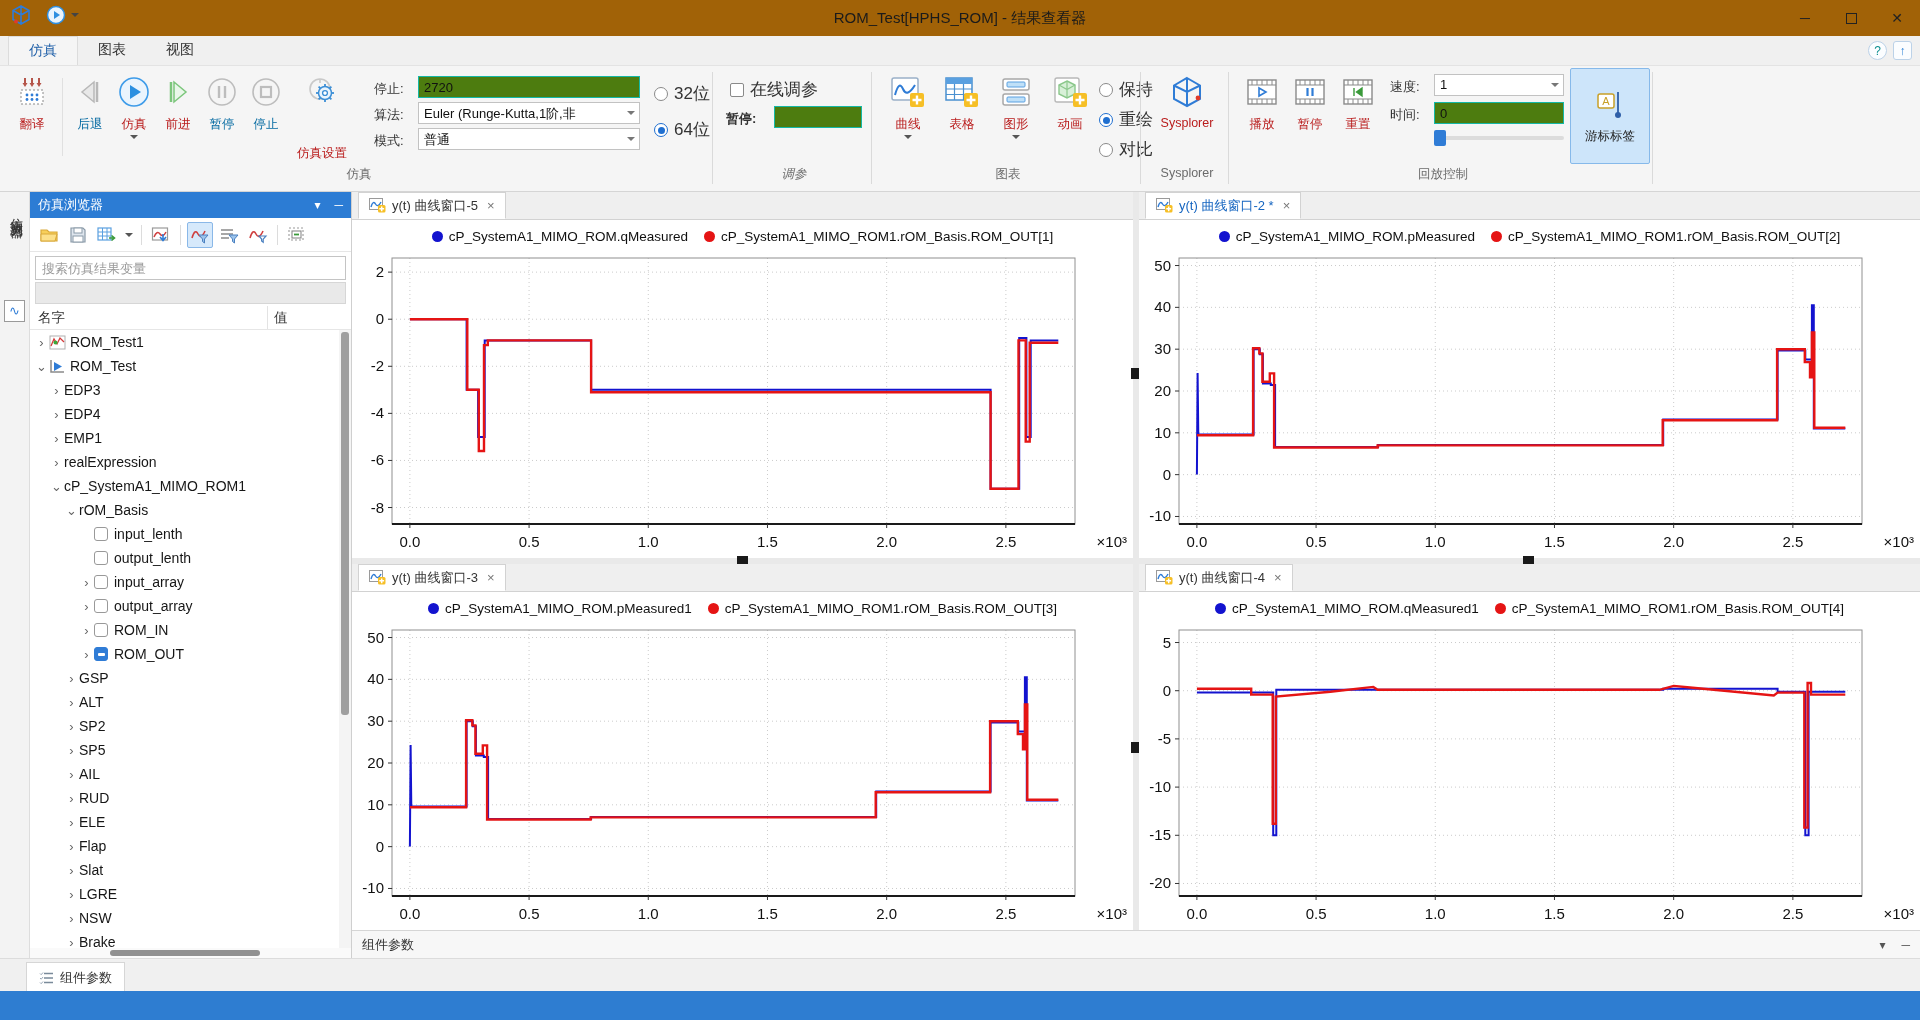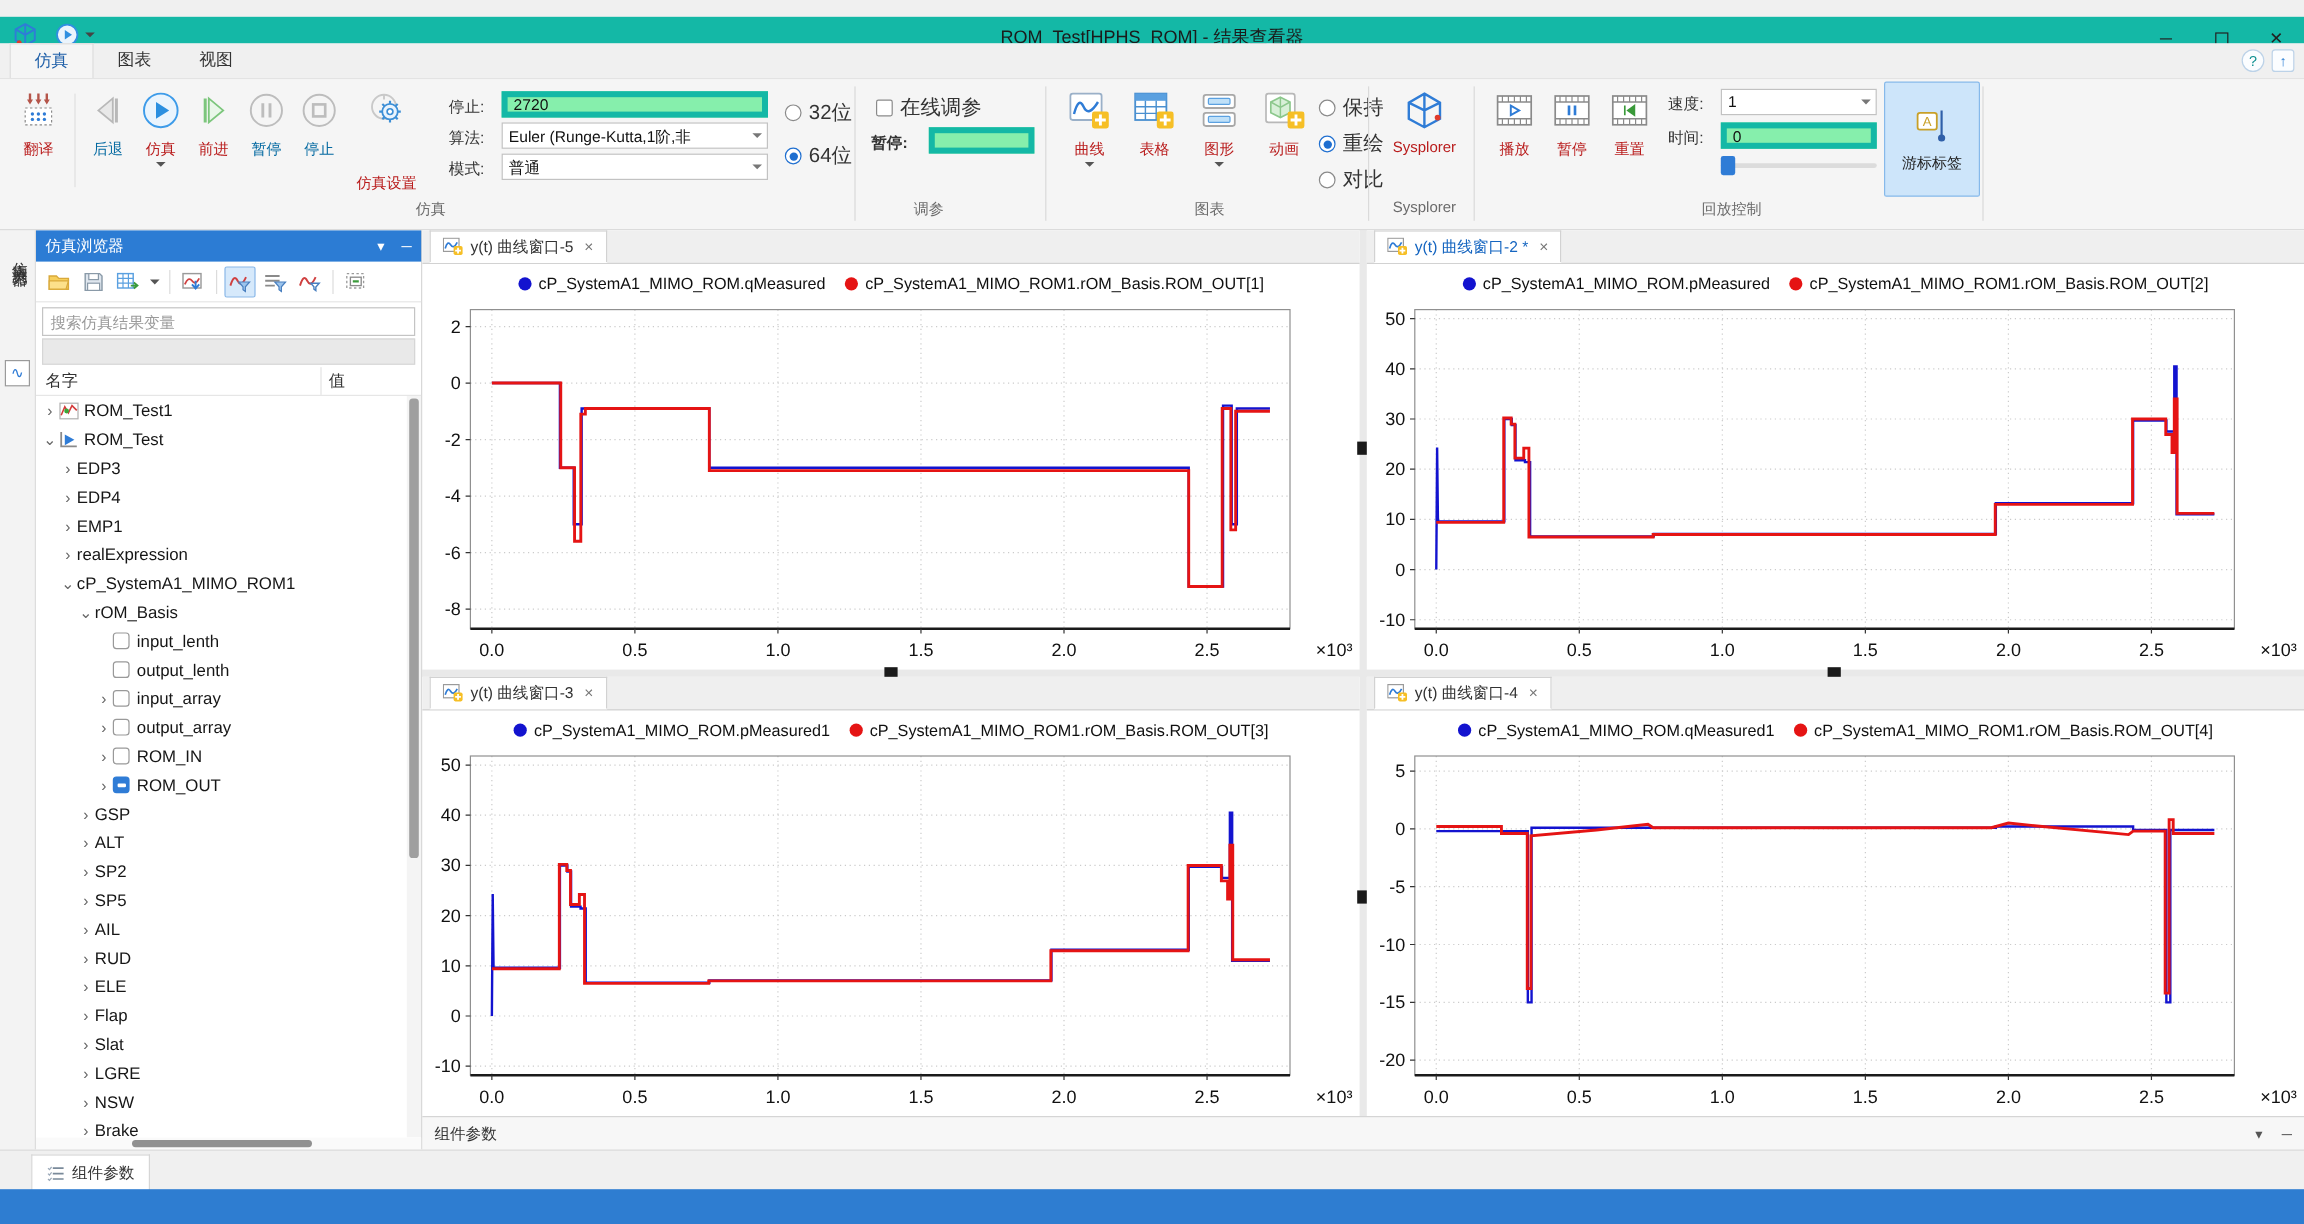--- a/index.html
+++ b/index.html
@@ -1,21 +1,21 @@
 <!DOCTYPE html>
 <html><head>
 <meta charset="utf-8">
 <style>
   * { margin:0; padding:0; box-sizing:border-box; }
   html,body { width:1920px; height:1020px; overflow:hidden; }
   body { font-family:"Liberation Sans",sans-serif; background:#f0f0f0; color:#1a1a1a; }
   .app { position:relative; width:1920px; height:1020px; background:#f0f0f0; }
 
   
-  .titlebar { position:absolute; top:14px; left:0; width:100%; height:36px; background:#14b8a6; }
+  .titlebar { position:absolute; top:0; left:0; width:100%; height:36px; background:#a16207; }
   .titlebar .apps { position:absolute; left:10px; top:4px; display:flex; align-items:center; gap:14px; }
   .title-text { position:absolute; left:0; right:0; top:0; height:36px; line-height:36px; text-align:center; font-size:15px; color:#1b1b1b; }
   .wincontrols { position:absolute; right:0; top:0; height:36px; display:flex; }
   .winbtn { width:46px; height:36px; display:flex; align-items:center; justify-content:center; font-size:14px; color:#222; }
   .maxbox { width:11px; height:11px; border:1.2px solid #222; }
 
   
   .tabrow { position:absolute; top:36px; left:0; width:100%; height:30px; background:#f0f0f0; border-bottom:1px solid #e3e3e3; display:flex; align-items:flex-end; padding-left:8px; }
   .rtab { padding:5px 20px; font-size:14px; color:#333; cursor:default; }
   .rtab.active { background:#f5f5f5; border:1px solid #dcdcdc; border-bottom:none; color:#1f5fa8; }
@@ -28,21 +28,21 @@
   .ribbon { position:absolute; top:66px; left:0; width:100%; height:126px; background:#f5f5f5; border-bottom:1px solid #d5d5d5; }
   .rgroup { position:absolute; top:4px; height:92px; }
   .rdivider { position:absolute; top:6px; height:112px; width:1px; background:#dadada; }
   .glabel { position:absolute; top:100px; transform:translateX(-50%); font-size:12.5px; color:#6b6b6b; white-space:nowrap; }
   .bigbtn { position:absolute; top:0; width:44px; height:92px; display:flex; flex-direction:column; align-items:center; border-radius:3px; }
   .bigbtn .bicon { height:44px; display:flex; align-items:center; justify-content:center; }
   .bigbtn .blabel { font-size:12.5px; color:#b91c1c; white-space:nowrap; margin-top:2px; }
   .bigbtn.disabled .blabel { color:#0369a1; }
   .bigbtn .bcaret { margin-top:2px; width:0; height:0; border-left:4px solid transparent; border-right:4px solid transparent; border-top:4px solid #555; }
   .fldlabel { position:absolute; font-size:13px; color:#333; white-space:nowrap; }
-  .fldinput { position:absolute; height:22px; border:5px solid #14b8a6; background:#86efac; font-size:13px; font-family:"Liberation Sans",sans-serif; padding:0 5px; color:#111; }
+  .fldinput { position:absolute; height:22px; border:1px solid #14b8a6; background:#4d7c0f; font-size:13px; font-family:"Liberation Sans",sans-serif; padding:0 5px; color:#111; }
   .combo { position:absolute; height:22px; border:1px solid #c2c2c2; background:#fff; font-size:13px; color:#111; padding:2px 18px 0 5px; white-space:nowrap; overflow:hidden; }
   .combo .ccaret { position:absolute; right:4px; top:8px; width:0; height:0; border-left:4px solid transparent; border-right:4px solid transparent; border-top:4px solid #777; }
   .radio { display:inline-block; width:14px; height:14px; border:1px solid #8a8a8a; border-radius:50%; background:#fff; vertical-align:-2px; margin-right:6px; position:relative; }
   .radio.on { border-color:#1f6fd0; }
   .radio.on::after { content:""; position:absolute; left:2.5px; top:2.5px; width:7px; height:7px; border-radius:50%; background:#1f6fd0; }
   .rrow { position:absolute; font-size:17px; color:#333; white-space:nowrap; }
   .cbx { display:inline-block; width:14px; height:14px; border:1px solid #8a8a8a; border-radius:2px; background:#fff; vertical-align:-2px; margin-right:6px; }
   .slider { position:absolute; height:16px; }
   .slider .track { position:absolute; left:0; right:0; top:6px; height:4px; background:#dcdcdc; border-radius:2px; }
   .slider .thumb { position:absolute; left:0; top:0; width:12px; height:16px; background:#2f7cd6; border-radius:2px; }
@@ -256,21 +256,21 @@
       <div class="rrow" style="left:648px;top:48px;"><span class="radio on"></span><span>64位</span></div>
     </div>
     <div class="glabel" style="left:359px;">仿真</div>
     <div class="rdivider" style="left:712px;"></div>
 
     <div class="rgroup" style="left:718px;width:153px;">
       <div class="rrow" style="left:12px;top:8px;"><span class="cbx"></span><span>在线调参</span></div>
       <div class="fldlabel" style="left:8px;top:40px;font-weight:bold;">暂停:</div>
       <input class="fldinput" style="left: 56px; top: 36px; width: 88px;" value="">
     </div>
-    <div class="glabel" style="left:774px;">调参</div>
+    <div class="glabel" style="left:794px;font-style:italic;">调参</div>
     <div class="rdivider" style="left:871px;"></div>
 
     <div class="rgroup" style="left:877px;width:263px;">
       <div class="bigbtn" style="left:6px;width:50px;">
         <div class="bicon">
           <svg width="36" height="34" viewBox="0 0 36 34">
               <rect x="2" y="3" width="26" height="22" rx="2" fill="#fff" stroke="#9ab0c8" stroke-width="1.5"></rect>
               <path d="M5 20 Q9 5 13 14 T 25 10" fill="none" stroke="#2f7cd6" stroke-width="2"></path>
               <rect x="20" y="18" width="14" height="14" rx="2" fill="#f6bf26"></rect>
               <path d="M27 20.5 v9 M22.5 25 h9" stroke="#fff" stroke-width="2.4"></path>

